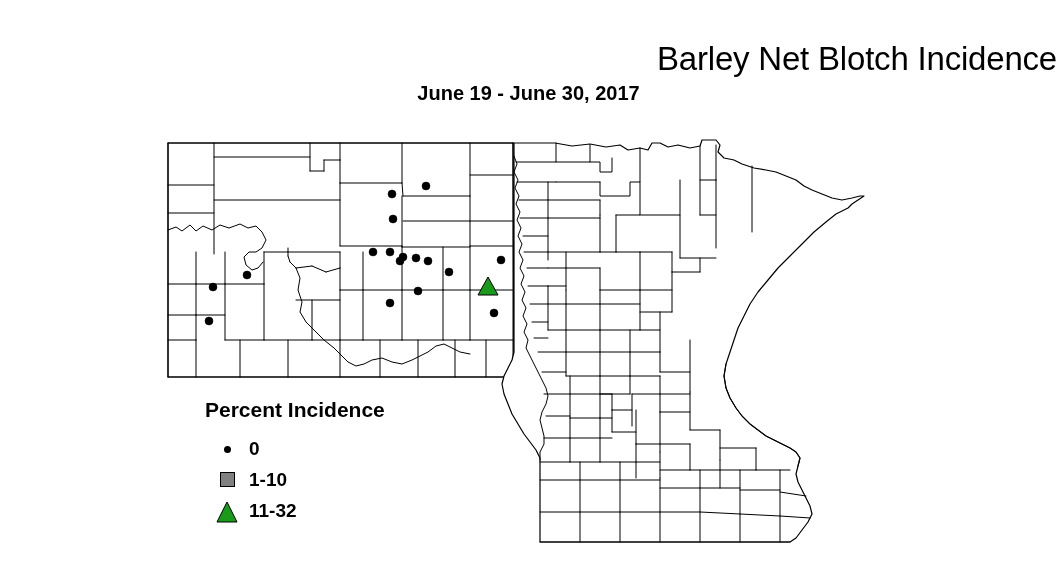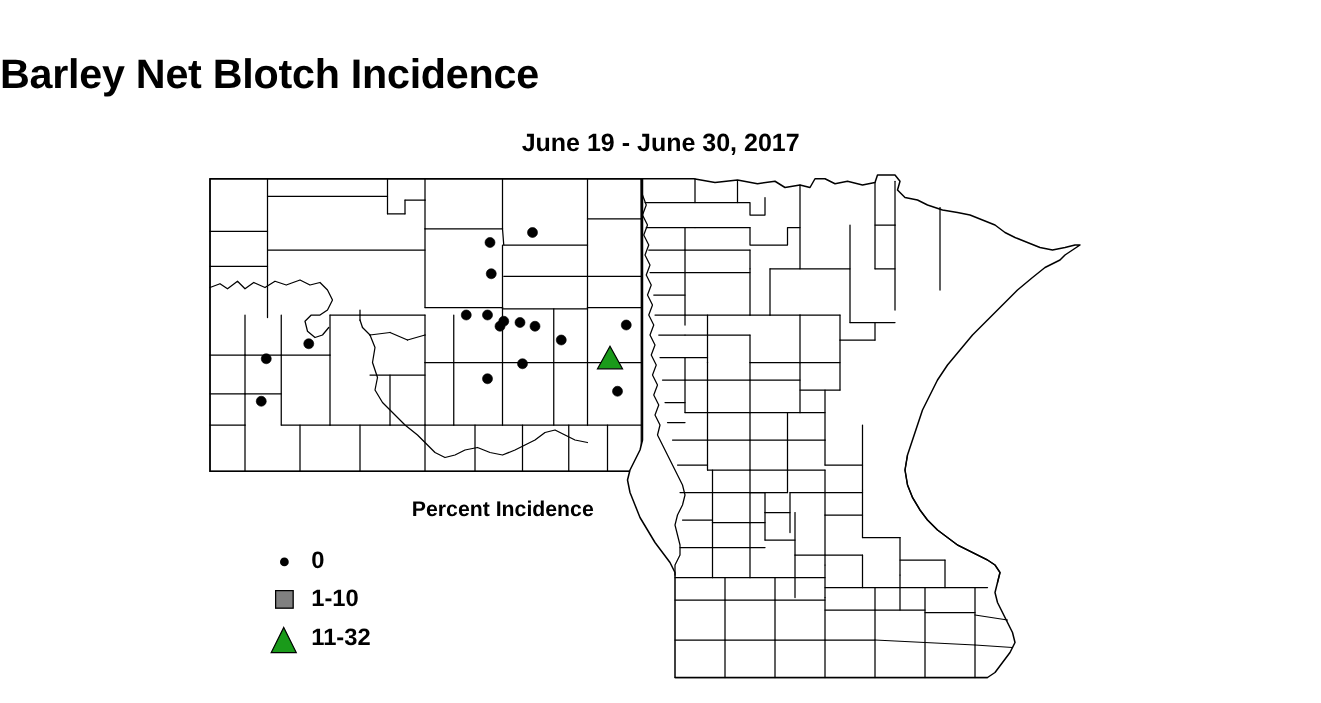--- a/index.html
+++ b/index.html
@@ -13,30 +13,30 @@
     height: 562px;
     background: #ffffff;
     overflow: hidden;
     font-family: "Liberation Sans", sans-serif;
   }
   #title {
     position: absolute;
     left: 0;
     top: 40px;
     width: 1057px;
-    text-align: left;
+    text-align: right;
     font-size: 33px;
-    font-weight: bold;
+    font-weight: normal;
     color: #000000;
     letter-spacing: -0.2px;
   }
   #subtitle {
     position: absolute;
     left: 0;
-    top: 104px;
+    top: 82px;
     width: 1057px;
     text-align: center;
     font-size: 20px;
     font-weight: bold;
     color: #000000;
   }
   #map-area {
     position: absolute;
     left: 0;
     top: 0;
@@ -54,22 +54,22 @@
     left: 205px;
     top: 398px;
     width: 270px;
     height: 140px;
   }
   #legend-title {
     position: absolute;
     left: 0;
     top: 0;
     width: 270px;
-    text-align: right;
-    font-size: 17px;
+    text-align: left;
+    font-size: 21px;
     font-weight: bold;
     color: #000000;
   }
   .legend-col {
     position: absolute;
     top: 35px;
   }
   .legend-col.left  { left: 10px; }
   .legend-col.right { left: 150px; }
   .legend-row {

